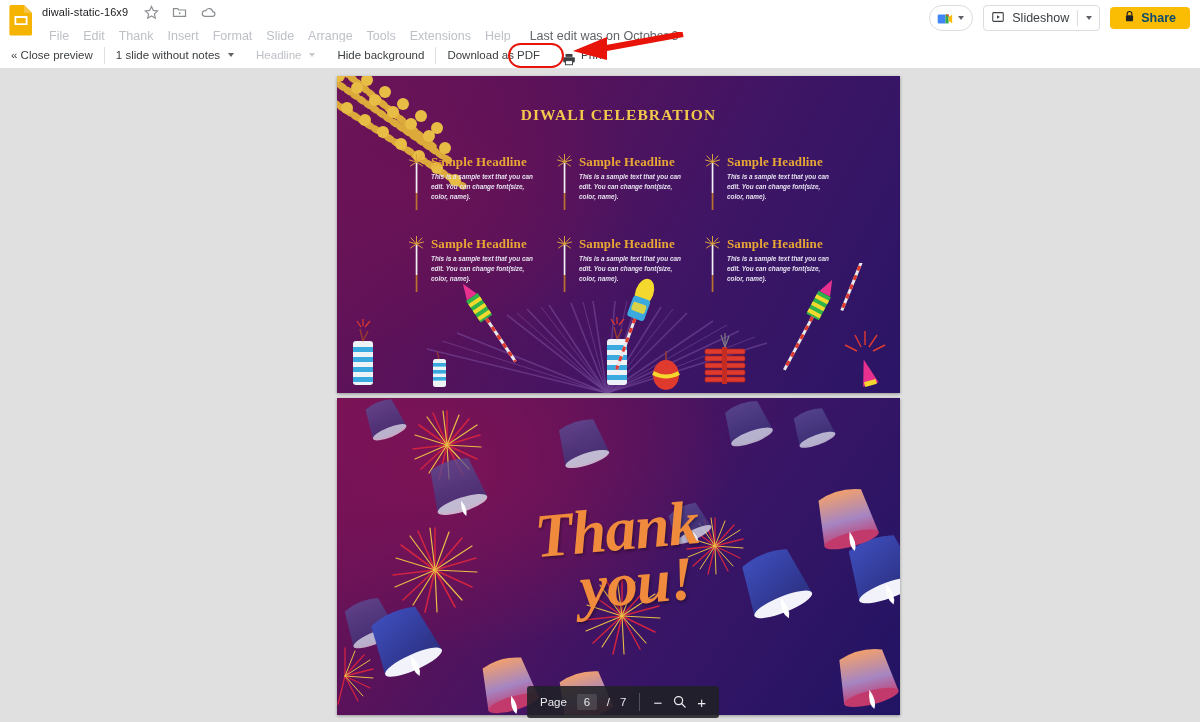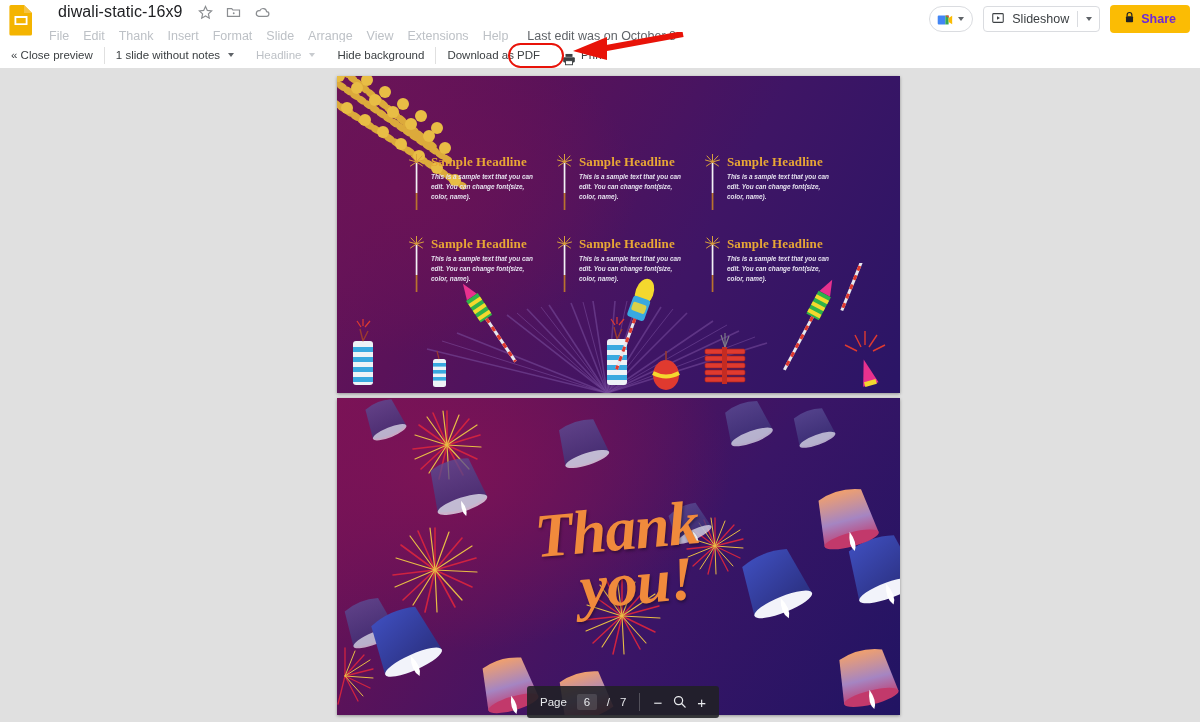--- a/index.html
+++ b/index.html
@@ -14,22 +14,22 @@
   
   .header {
     position: absolute; top: 0; left: 0; width: 1200px; height: 42px;
     background: #ffffff; display: flex; align-items: flex-start;
   }
   .slides-logo {
     position: absolute; left: 8px; top: 4px; width: 26px; height: 32px;
   }
   .title-block { position: absolute; left: 42px; top: 2px; }
   .doc-title {
-    font-size: 16px; color: #202124; letter-spacing: .1px;
-    line-height: 20px; display: inline-block; vertical-align: middle; margin-left: 16px;
+    font-size: 11px; color: #202124; letter-spacing: .1px;
+    line-height: 20px; display: inline-block; vertical-align: middle;
   }
   .title-icons { display: inline-block; vertical-align: middle; margin-left: 10px; }
   .title-icons .ticon {
     display: inline-block; width: 17px; height: 17px; margin-right: 7px;
     vertical-align: middle; opacity: .72; cursor: pointer;
   }
   .menubar { margin-top: 4px; display: flex; align-items: center; }
   .menu-item {
     font-size: 12.5px; color: #bdc1c6; padding: 2px 7px; cursor: default;
     line-height: 16px;
@@ -54,22 +54,22 @@
     border: 1px solid #dadce0; border-radius: 4px;
     height: 26px; padding: 0 7px; background: #fff; cursor: pointer;
     font-size: 12.5px; color: #3c4043;
   }
   .btn-slideshow .sep { width: 1px; height: 16px; background: #dadce0; margin: 0 1px; }
   .caret { width: 0; height: 0; border-left: 3.5px solid transparent;
            border-right: 3.5px solid transparent; border-top: 4px solid #5f6368; }
   .btn-share {
     display: flex; align-items: center; gap: 6px;
     background: #fbbc04; border: none; border-radius: 4px;
-    height: 28px; padding: 0 14px; cursor: pointer;
-    font-size: 12.5px; color: #6d28d9; font-weight: bold;
+    height: 22px; padding: 0 14px; cursor: pointer;
+    font-size: 12.5px; color: #0c4a6e; font-weight: bold;
   }
 
   
   .preview-bar {
     position: absolute; top: 42px; left: 0; width: 1200px; height: 27px;
     background: #fff; display: flex; align-items: center;
     border-bottom: 1px solid #e0e0e0;
   }
   .pb-item {
     font-size: 11.5px; color: #3c4043; padding: 0 11px; cursor: pointer;
@@ -213,21 +213,21 @@
       </span>
 
       <div class="menubar">
         <span class="menu-item">File</span>
         <span class="menu-item">Edit</span>
         <span class="menu-item">Thank</span>
         <span class="menu-item">Insert</span>
         <span class="menu-item">Format</span>
         <span class="menu-item">Slide</span>
         <span class="menu-item">Arrange</span>
-        <span class="menu-item">View</span>
+        <span class="menu-item">Tools</span>
         <span class="menu-item">Extensions</span>
         <span class="menu-item">Help</span>
         <span class="last-edit">Last edit was on October 8</span>
       </div>
     </div>
 
     <div class="header-right">
       <div class="meet-chip">
         <span class="meet-icon">
           <svg width="17" height="14" viewBox="0 0 24 18">
@@ -322,20 +322,21 @@
               <circle cx="124" cy="110" r="6"></circle>
             <circle cx="18" cy="-2" r="6"></circle>
               <circle cx="36" cy="10" r="6"></circle>
               <circle cx="54" cy="22" r="6"></circle>
             <circle cx="72" cy="34" r="6"></circle>
               <circle cx="90" cy="46" r="6"></circle>
               <circle cx="106" cy="58" r="6"></circle>
           </g>
         </svg>
 
+        <div class="slide-title">DIWALI CELEBRATION</div>
 
         <div class="hgrid">
 
           <div class="hcell">
             <span class="sparkler">
               <svg width="15" height="56" viewBox="0 0 15 56">
                 <g stroke="#d9a13c" stroke-width="1" stroke-linecap="round">
                   <path d="M7.5 8 L7.5 0"></path>
                     <path d="M7.5 8 L2 2"></path>
                     <path d="M7.5 8 L13 2"></path>

